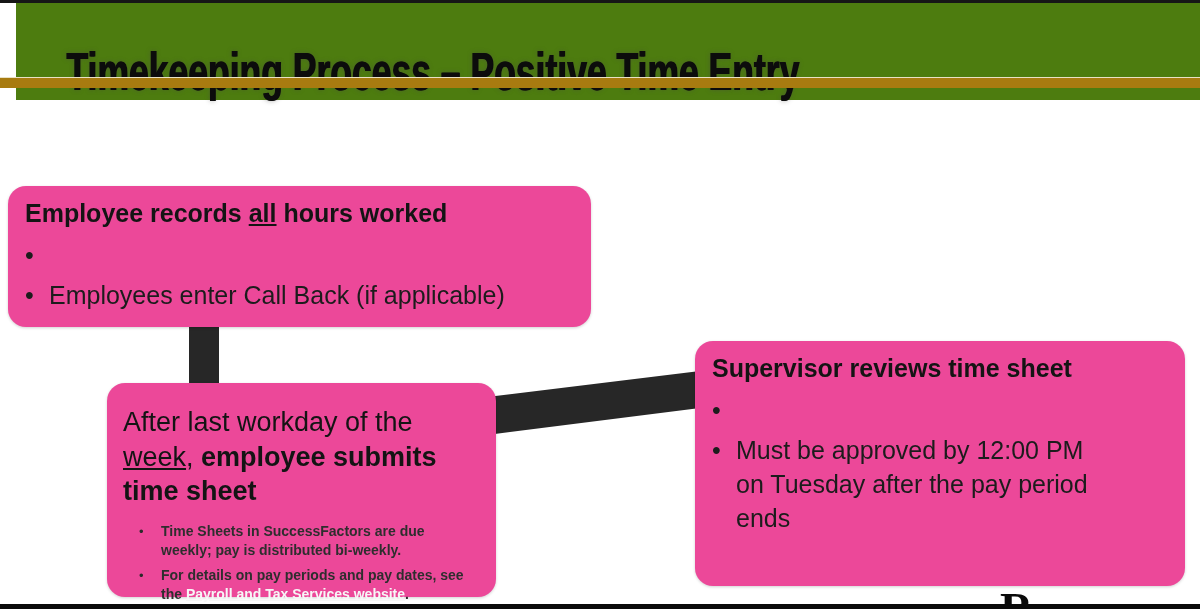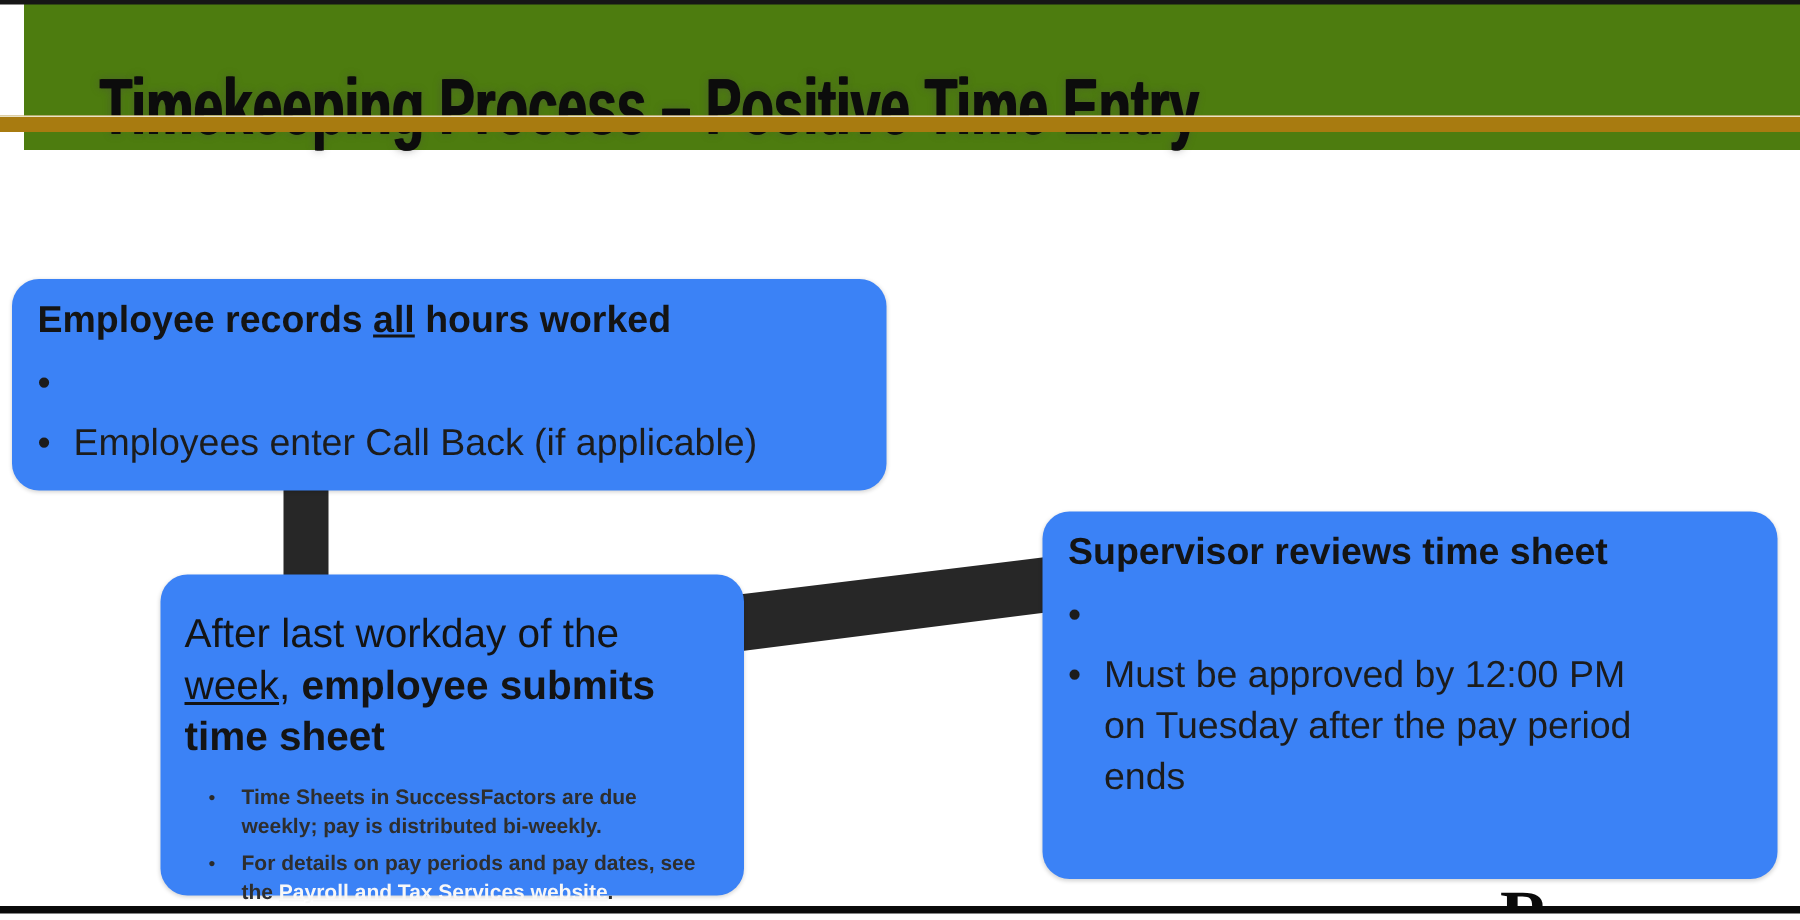--- a/index.html
+++ b/index.html
@@ -20,21 +20,21 @@
     color:#0c0c0c; letter-spacing:0px;
     transform:scaleX(0.67); transform-origin:left bottom;
     text-shadow:1.5px 0 0 #0c0c0c, 0 0 7px rgba(70,70,70,0.45);
   }
   .gold-bar { position:absolute; left:0; top:77px; width:100%; height:11px; background:#a87b10; border-top:1px solid #e9e2c6; }
 
   
   .connectors { position:absolute; left:0; top:0; width:1200px; height:613px; pointer-events:none; }
 
   
-  .box { position:absolute; background:#3b82f6; border-radius:18px; box-shadow:0 1px 3px rgba(0,0,0,0.18); }
+  .box { position:absolute; background:#ec4899; border-radius:18px; box-shadow:0 1px 3px rgba(0,0,0,0.18); }
   .box1 { left:8px;   top:186px; width:583px; height:141px; padding:12px 17px; }
   .box2 { left:107px; top:383px; width:389px; height:214px; padding:22px 16px; }
   .box3 { left:695px; top:305px; width:490px; height:245px; padding:12px 17px;margin-top:36px; }
 
   .box h2 { font-size:25px; font-weight:bold; color:#141414; line-height:1.25; }
   .u { text-decoration:underline; }
 
   ul.big { list-style:none; margin-top:9px; }
   ul.big li { display:flex; font-size:25px; line-height:34px; color:#1c1c1c; margin-bottom:6px; }
   ul.big .mk { flex:0 0 24px; }

